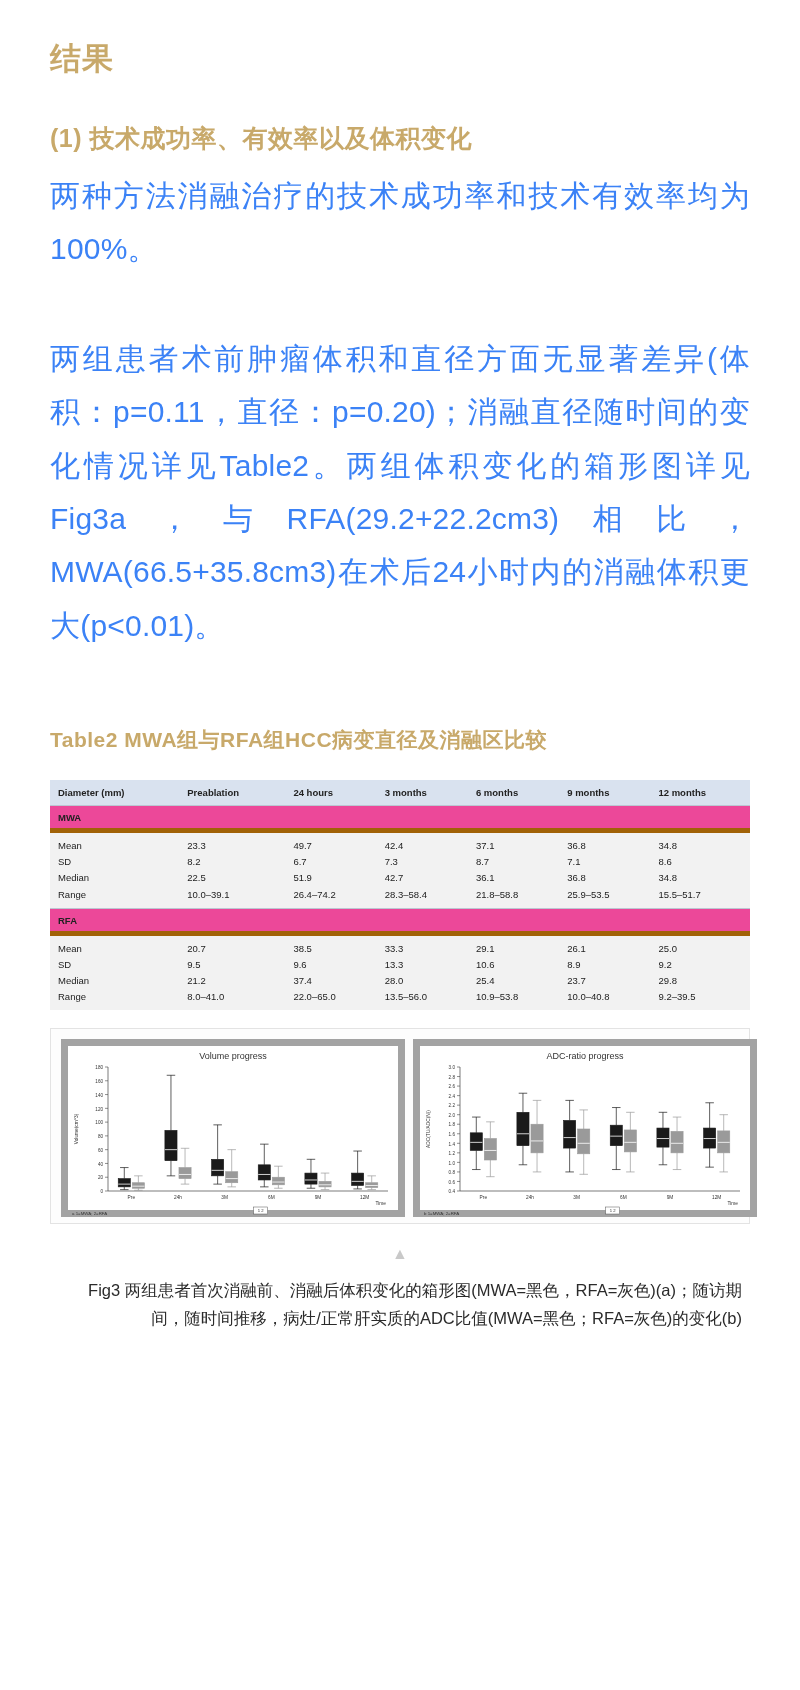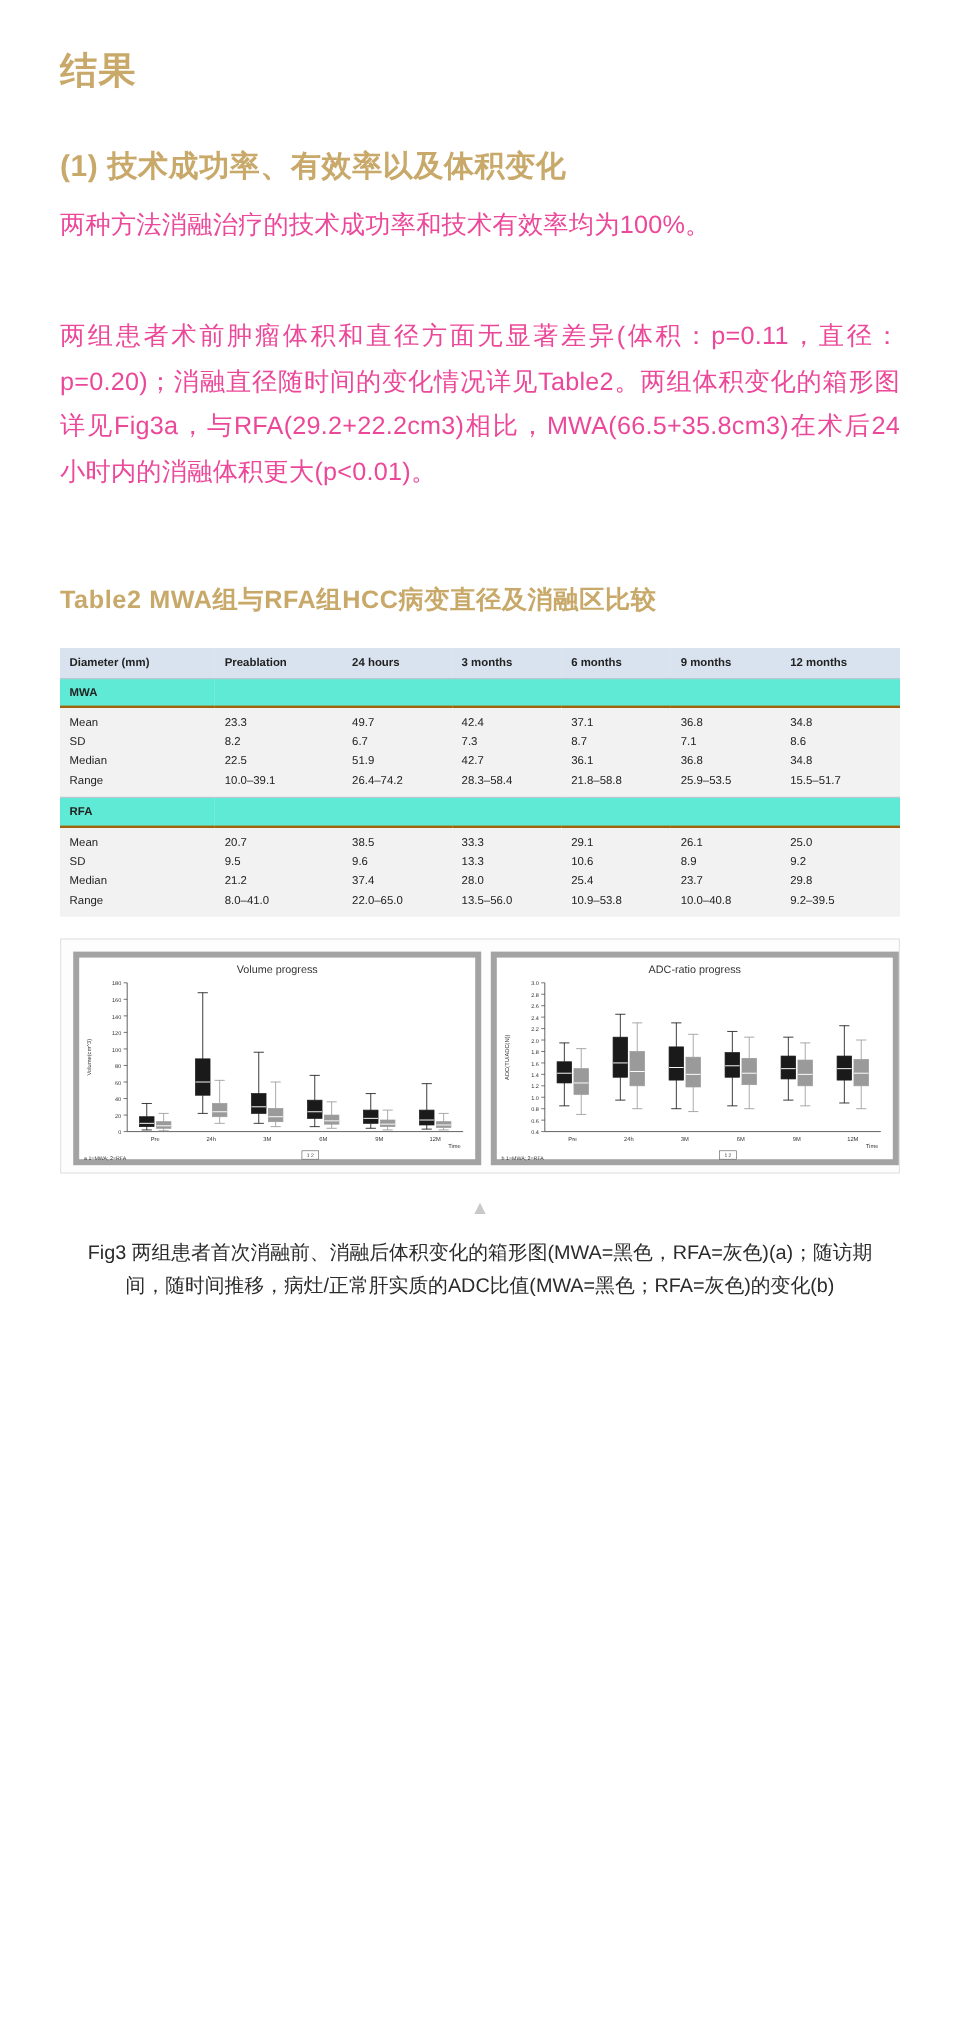--- a/index.html
+++ b/index.html
@@ -26,23 +26,23 @@
     margin: 4px 0 42px 0;
   }
   .h2 {
     font-size: 25px;
     font-weight: bold;
     color: #c8a96a;
     letter-spacing: 0.5px;
     margin: 0 0 14px 0;
   }
   .para {
-    font-size: 21px;
+    font-size: 30px;
     line-height: 1.78;
-    color: #ec4899;
+    color: #3b82f6;
     text-align: justify;
     text-justify: inter-ideograph;
     margin: 0 0 26px 0;
     letter-spacing: 0.2px;
   }
   .para.spaced { margin-top: 56px; }
   .table-title {
     font-size: 21px;
     font-weight: bold;
     color: #c8a96a;
@@ -76,59 +76,59 @@
     border: none;
     vertical-align: top;
     font-size: 9.5px;
     line-height: 1.38;
   }
   tr.grp td {
     font-weight: bold;
     padding-top: 5px;
     padding-bottom: 4px;
     border-top: 1px solid #bcc6d2;
-    border-bottom: 2px solid #a16207;
-    background: #5eead4;
+    border-bottom: 5px solid #a16207;
+    background: #ec4899;
   }
   tr.first td { padding-top: 6px; }
   tr.last td { padding-bottom: 7px; }
   
   .fig-box {
     width: 700px;
     background: #fdfdfd;
     border: 1px solid #e3e3e3;
     margin-top: 18px;
     padding: 10px 10px 6px 10px;
     display: flex;
     gap: 8px;
   }
   .chart-panel {
     flex: 1 1 0;
-    border: 5px solid #a3a3a3;
+    border: 7px solid #a3a3a3;
     background: #ffffff;
     position: relative;
     height: 178px;
   }
   .chart-title {
     text-align: center;
     font-size: 9px;
     color: #333;
     padding-top: 5px;
     font-weight: normal;
   }
   .chart-svg { display: block; }
   .fig-caption-arrow {
     text-align: center;
     color: #c9c9c9;
     font-size: 16px;
     margin-top: 22px;
     line-height: 1;
   }
   .fig-caption {
-    text-align: center;
+    text-align: right;
     font-size: 16.5px;
     line-height: 1.7;
     color: #2b2b2b;
     margin-top: 14px;
     padding: 0 8px;
   }
 </style>
 </head>
 <body>
 

